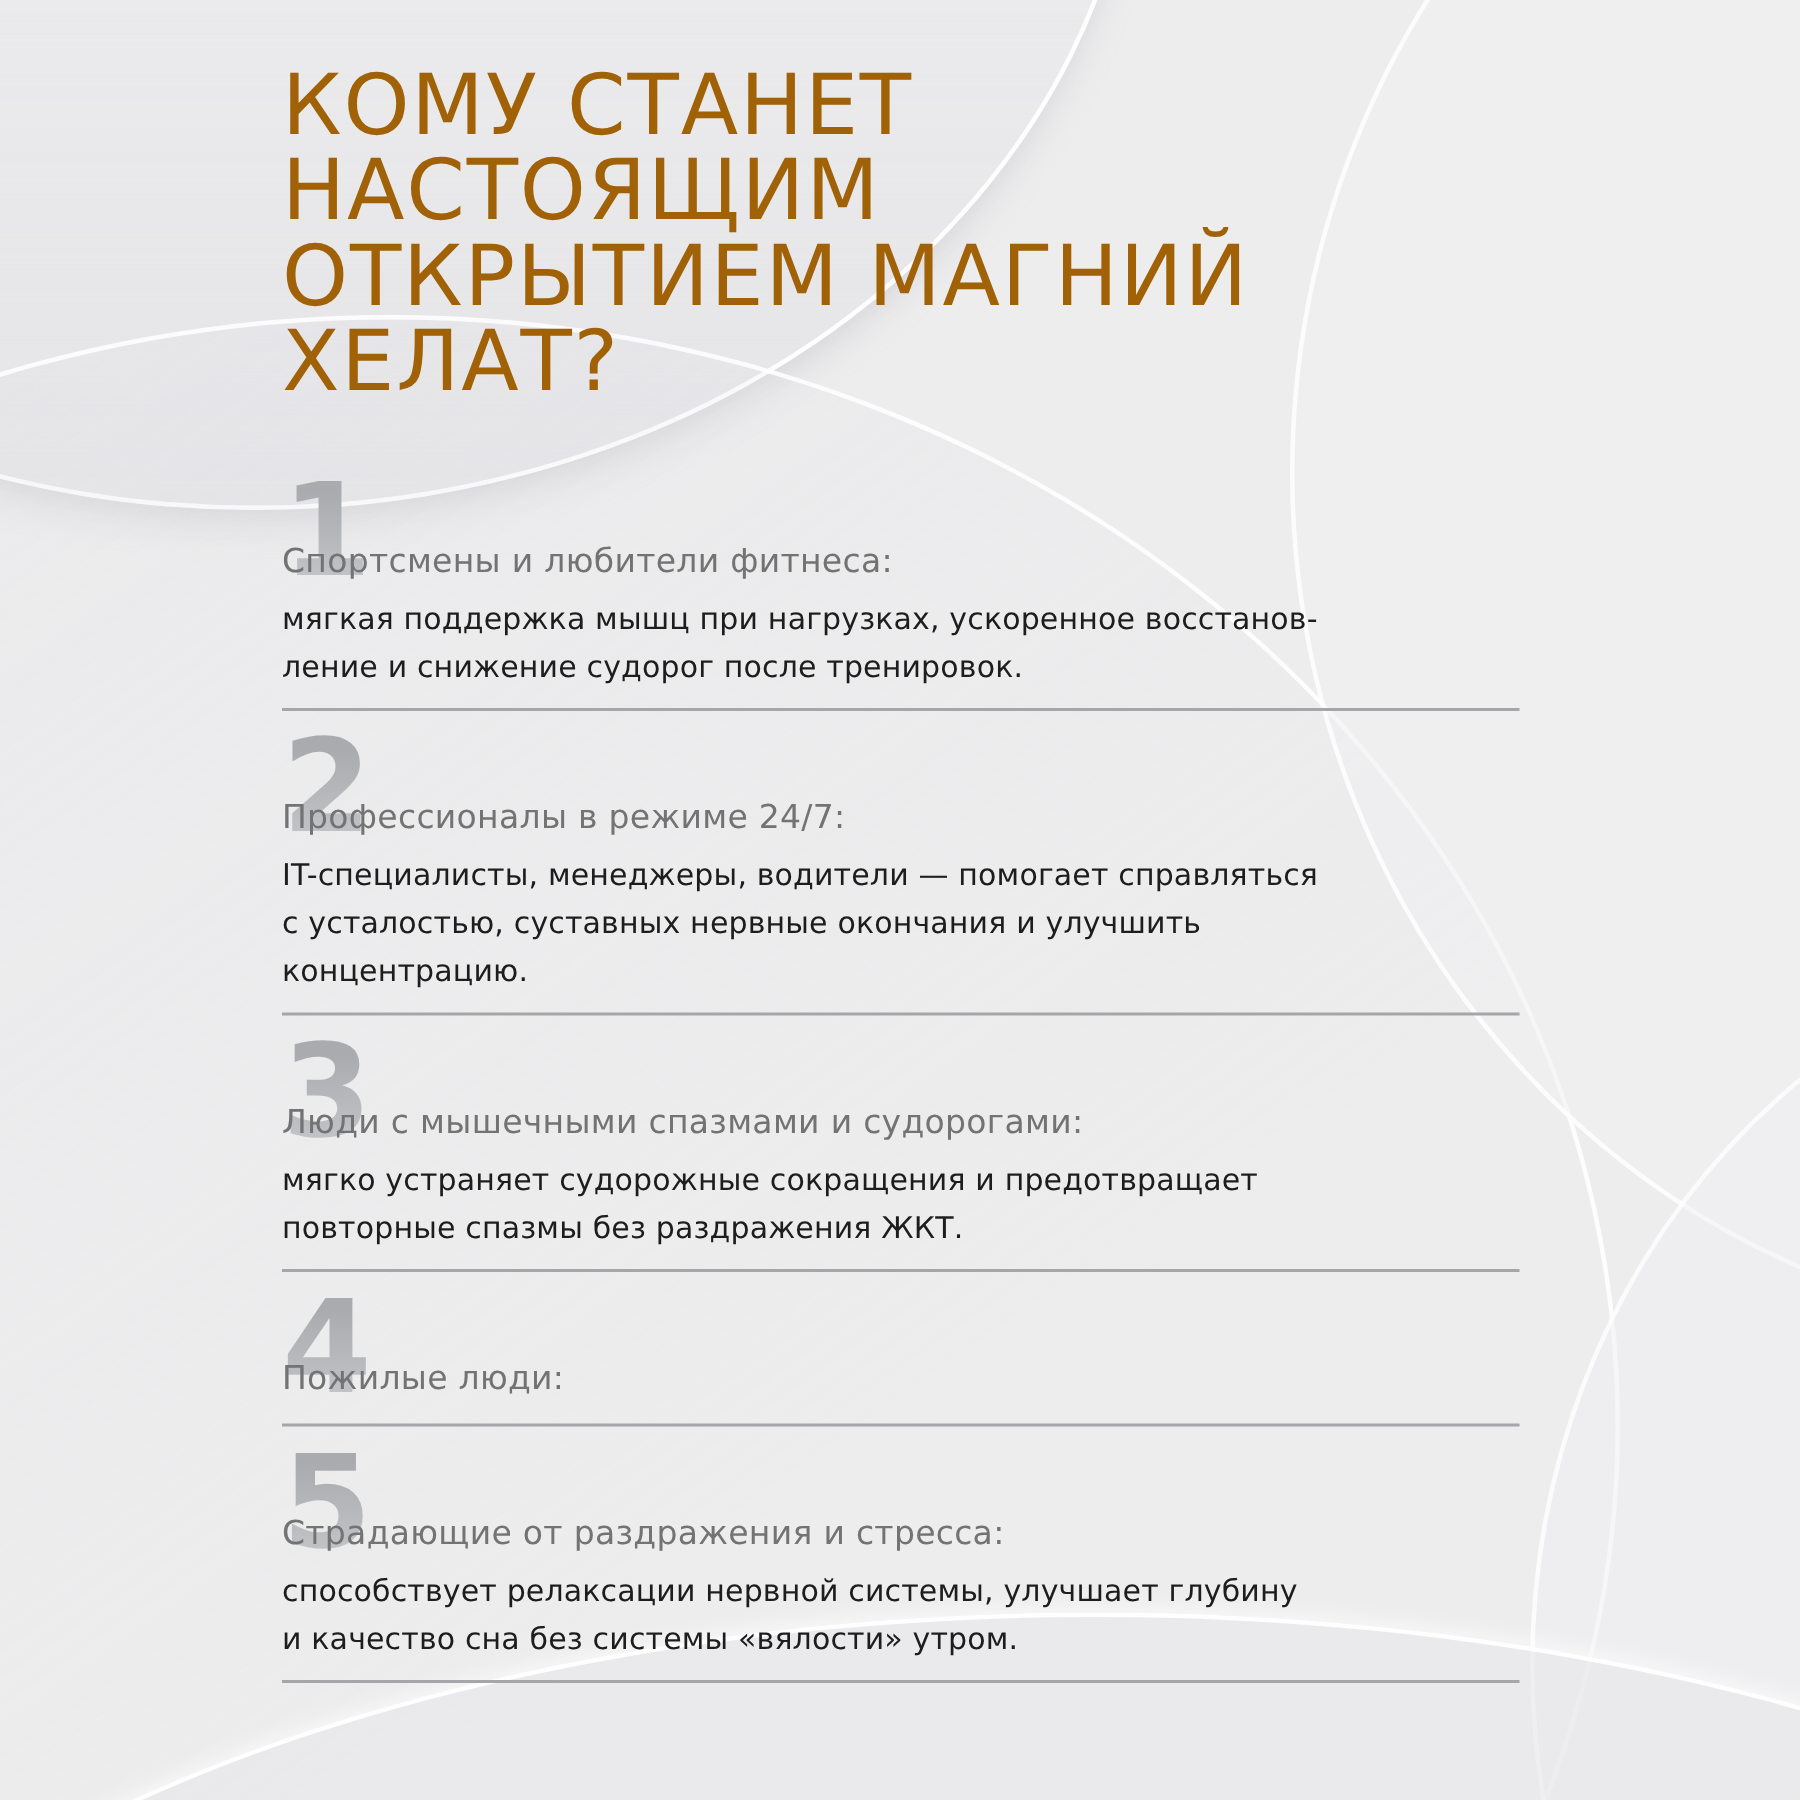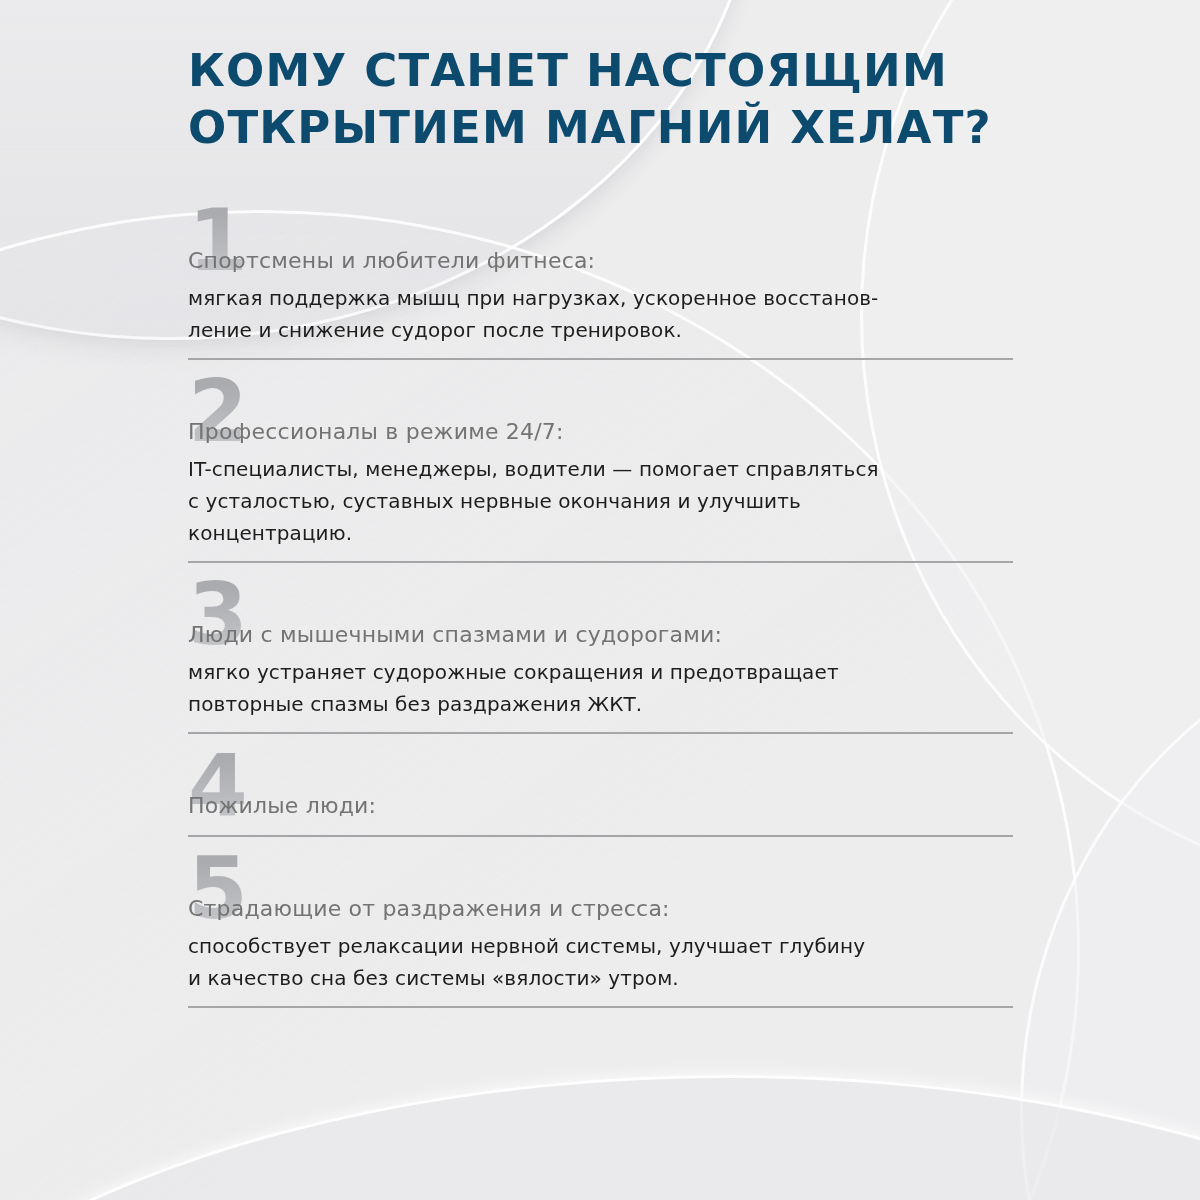--- a/index.html
+++ b/index.html
@@ -64,25 +64,25 @@
   
   .content {
     position: relative;
     z-index: 1;
     width: 825px;
     margin-left: 188px;
     padding-top: 42px;
   }
 
   .page-title {
-    font-size: 45px;
+    font-size: 56px;
     line-height: 57px;
-    font-weight: 700;
+    font-weight: 400;
     letter-spacing: 1.2px;
-    color: #0c4a6e;
+    color: #a16207;
   }
   .page-title .title-line { display: block; }
 
   .sections { margin-top: 33px; }
 
   .section { position: relative; }
 
   .big-number {
     position: absolute;
     top: 8px;

